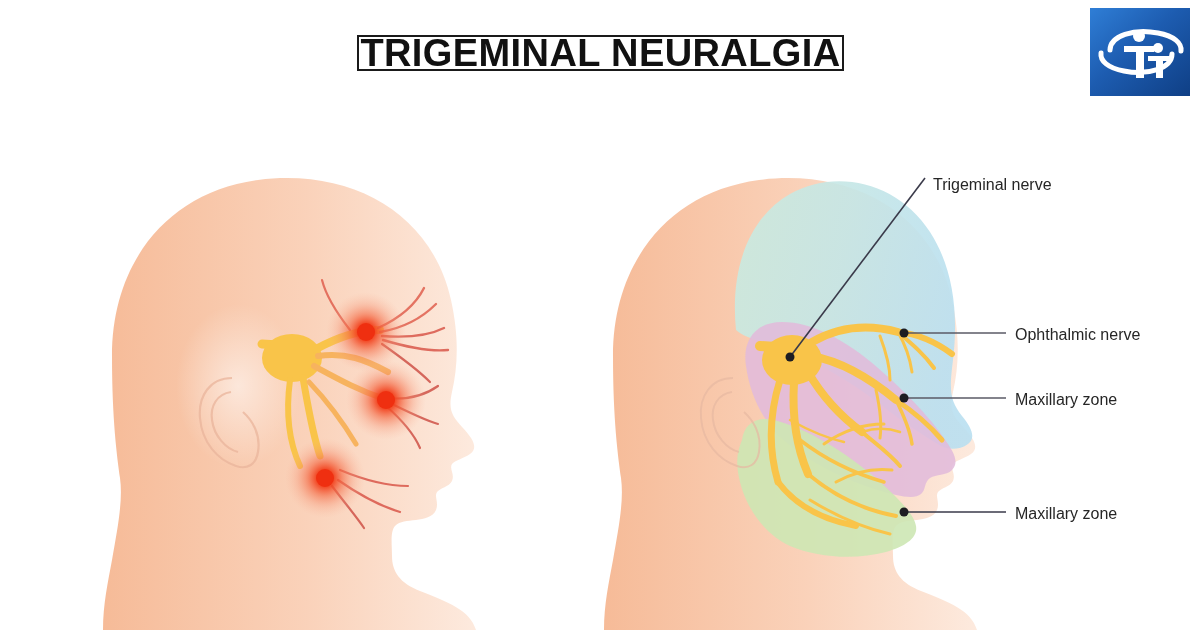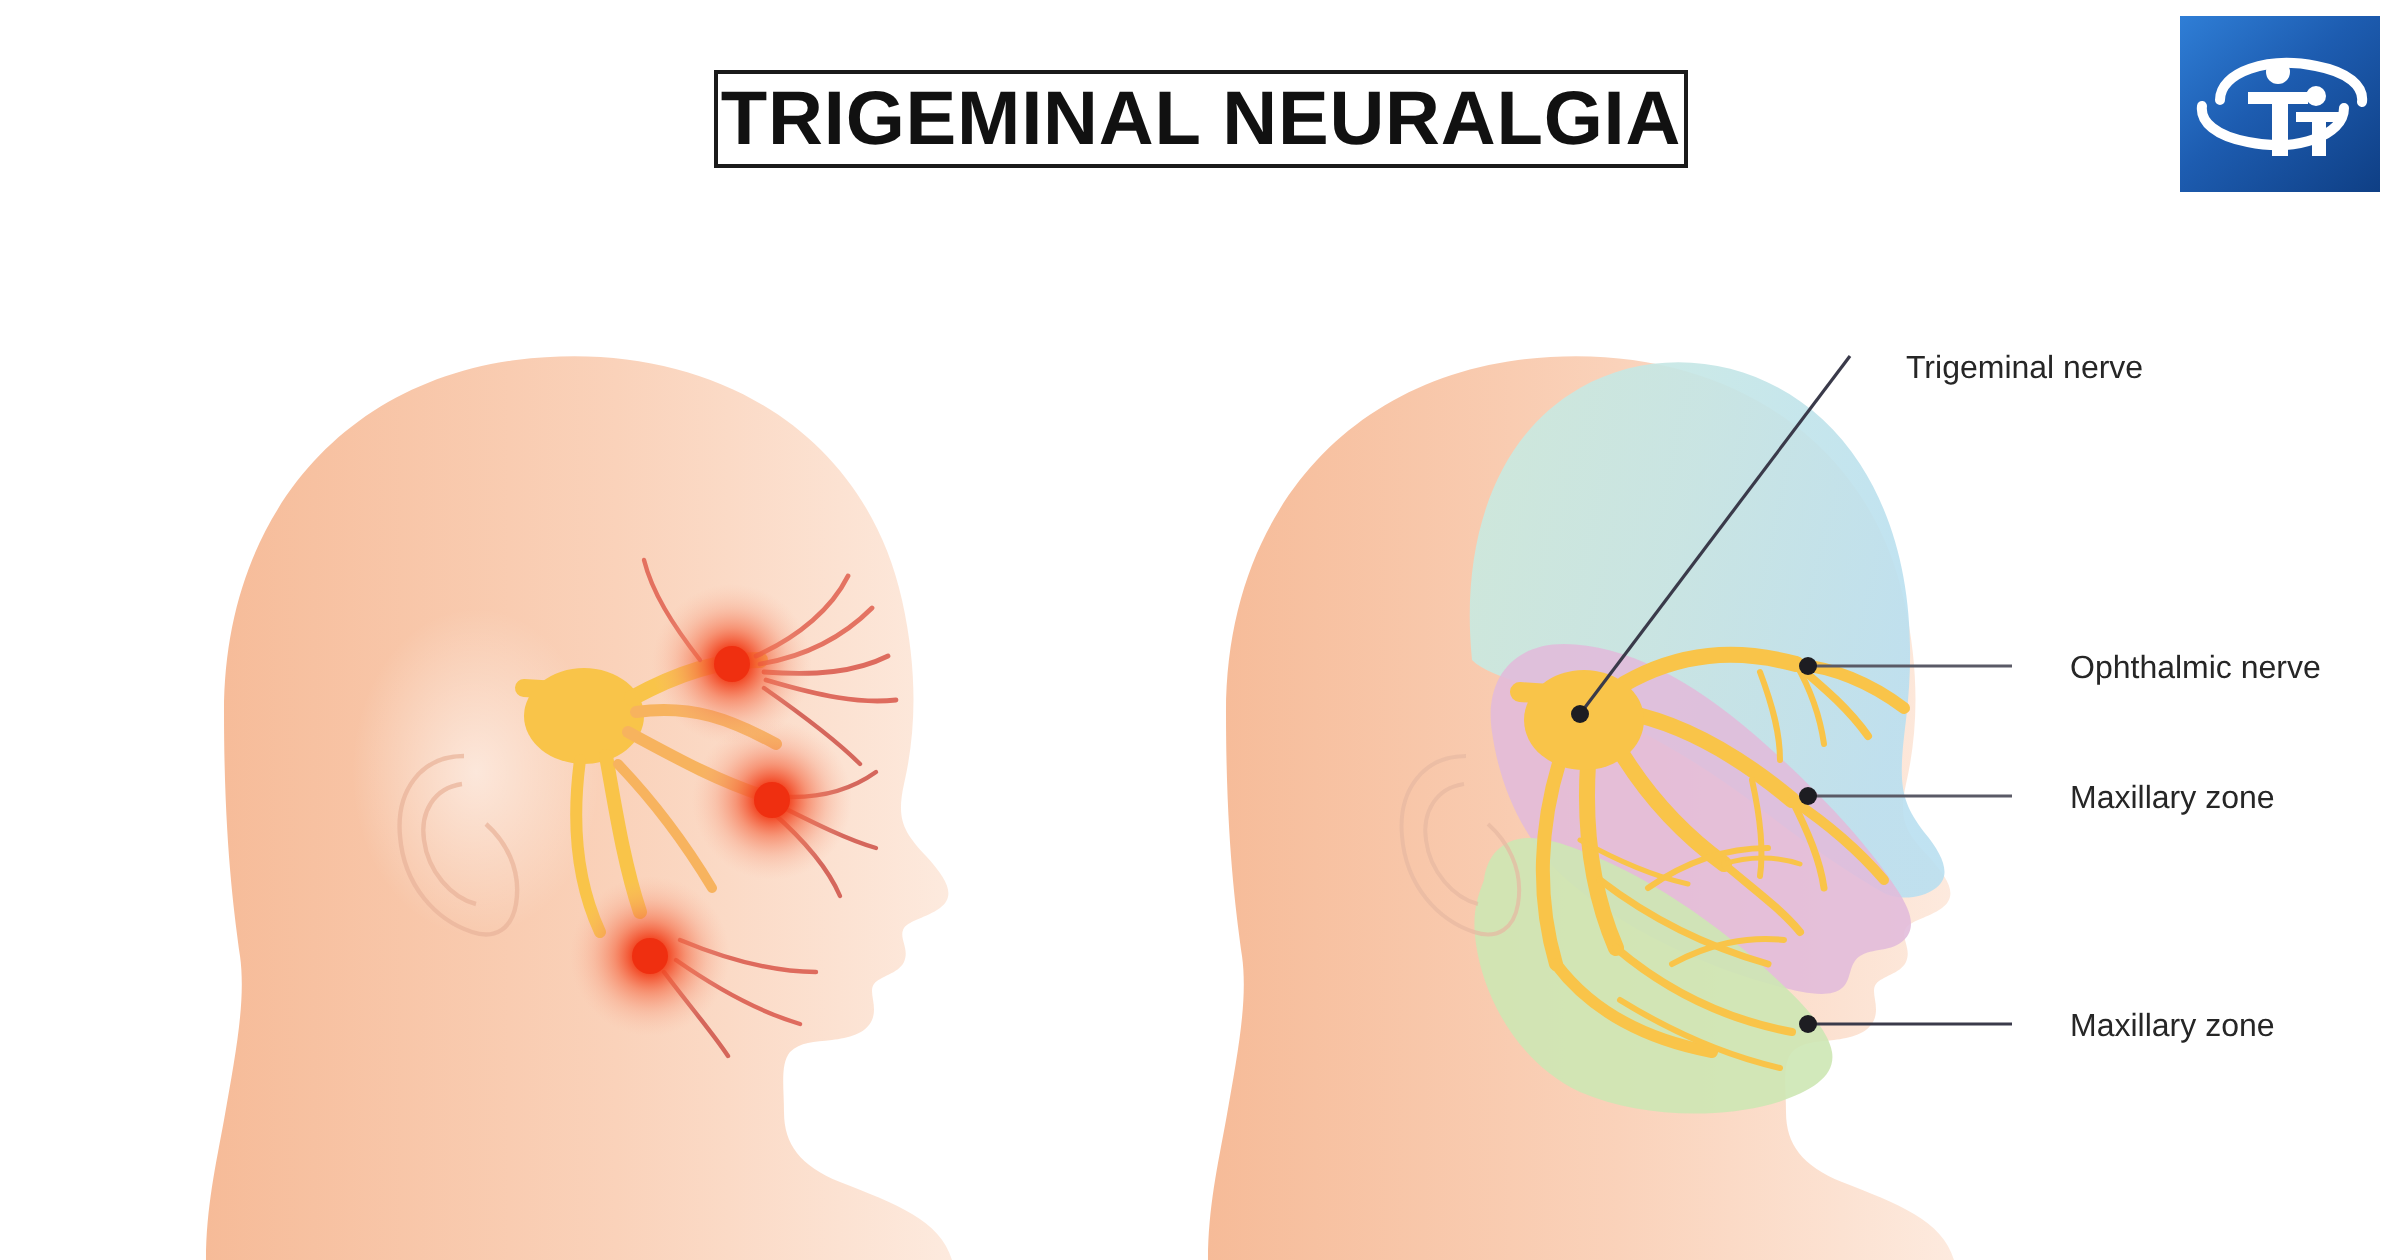--- a/index.html
+++ b/index.html
@@ -14,21 +14,21 @@
     overflow: hidden;
     font-family: "Liberation Sans", sans-serif;
   }
 
   
   #title-box {
     position: absolute;
     left: 357px;
     top: 35px;
     width: 487px;
-    height: 49px;
+    height: 36px;
     border: 2px solid #1a1a1a;
     background: #ffffff;
     box-sizing: border-box;
     display: flex;
     align-items: center;
     justify-content: center;
   }
   #title-text {
     font-family: "Liberation Sans", sans-serif;
     font-weight: bold;
@@ -58,21 +58,20 @@
   }
 
   
   .callout-label {
     position: absolute;
     font-family: "Liberation Sans", sans-serif;
     font-size: 16px;
     color: #262626;
     white-space: nowrap;
     line-height: 1;
-    margin-left: 20px;
   }
   #label-trigeminal-nerve { left: 933px; top: 177px; }
   #label-ophthalmic-zone  { left: 1015px; top: 327px; }
   #label-maxillary-zone   { left: 1015px; top: 392px; }
   #label-mandibular-zone  { left: 1015px; top: 506px; }
 </style>
 </head>
 <body>
 
 <svg id="logo" viewBox="0 0 104 92" xmlns="http://www.w3.org/2000/svg">

